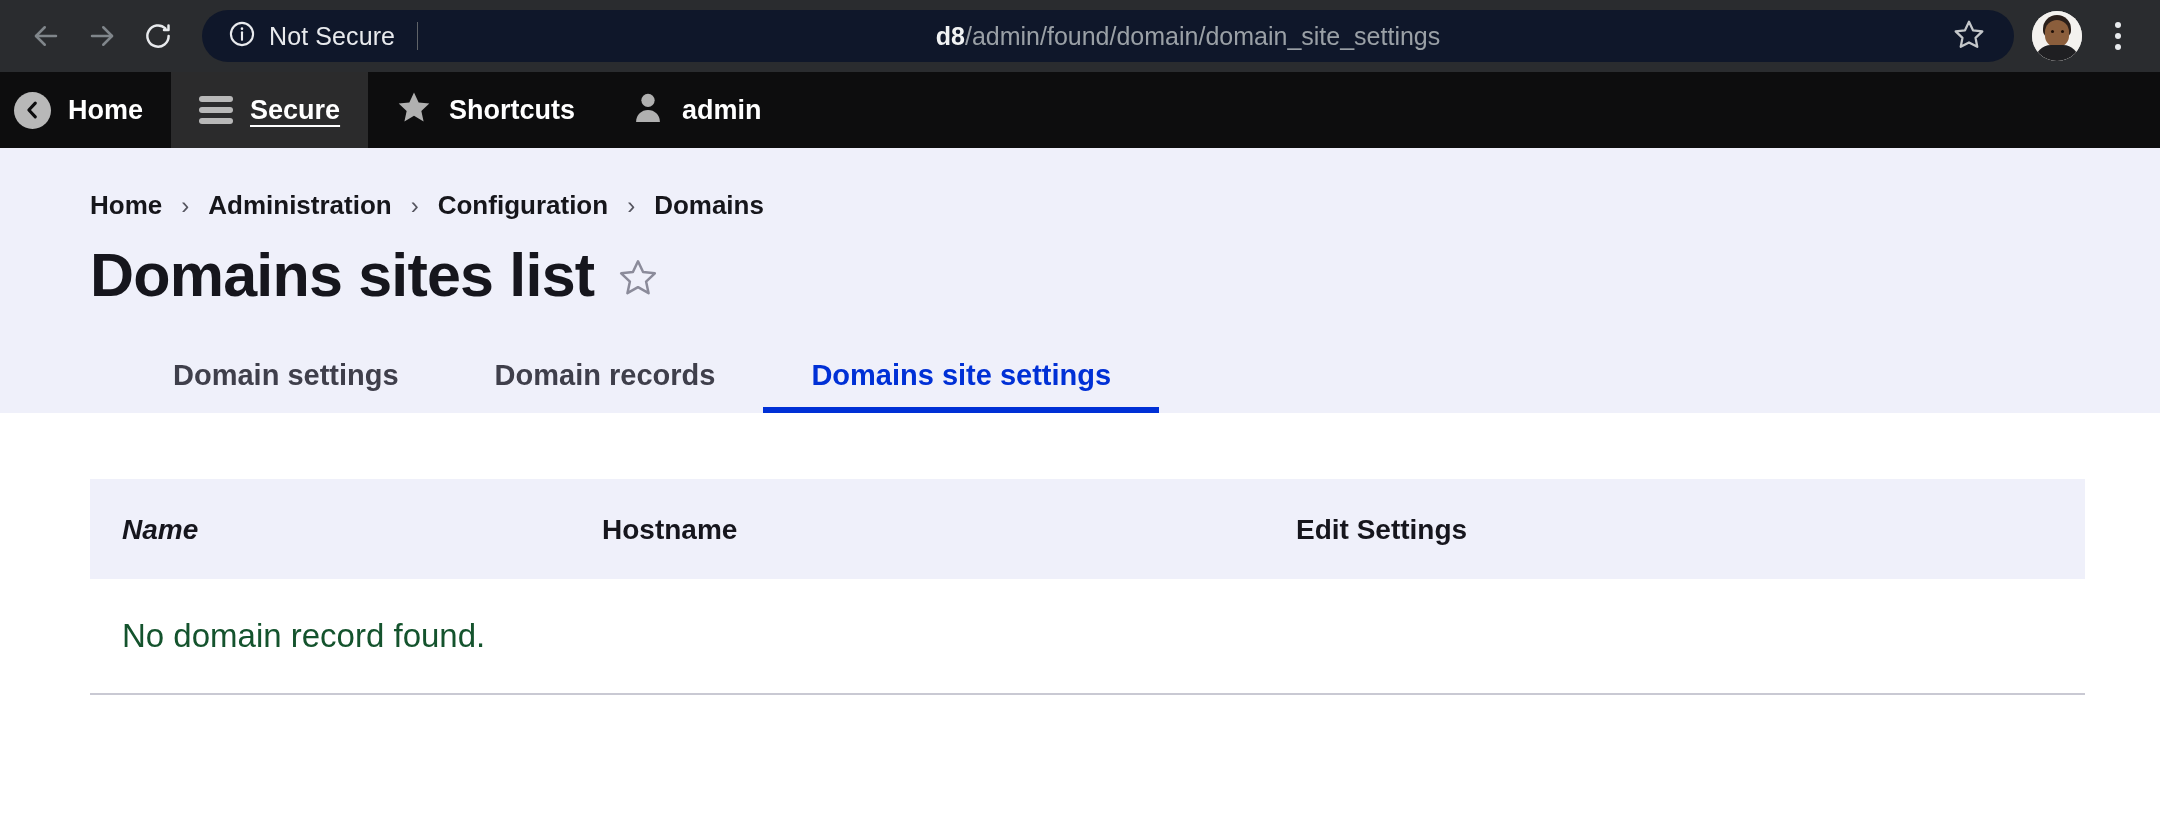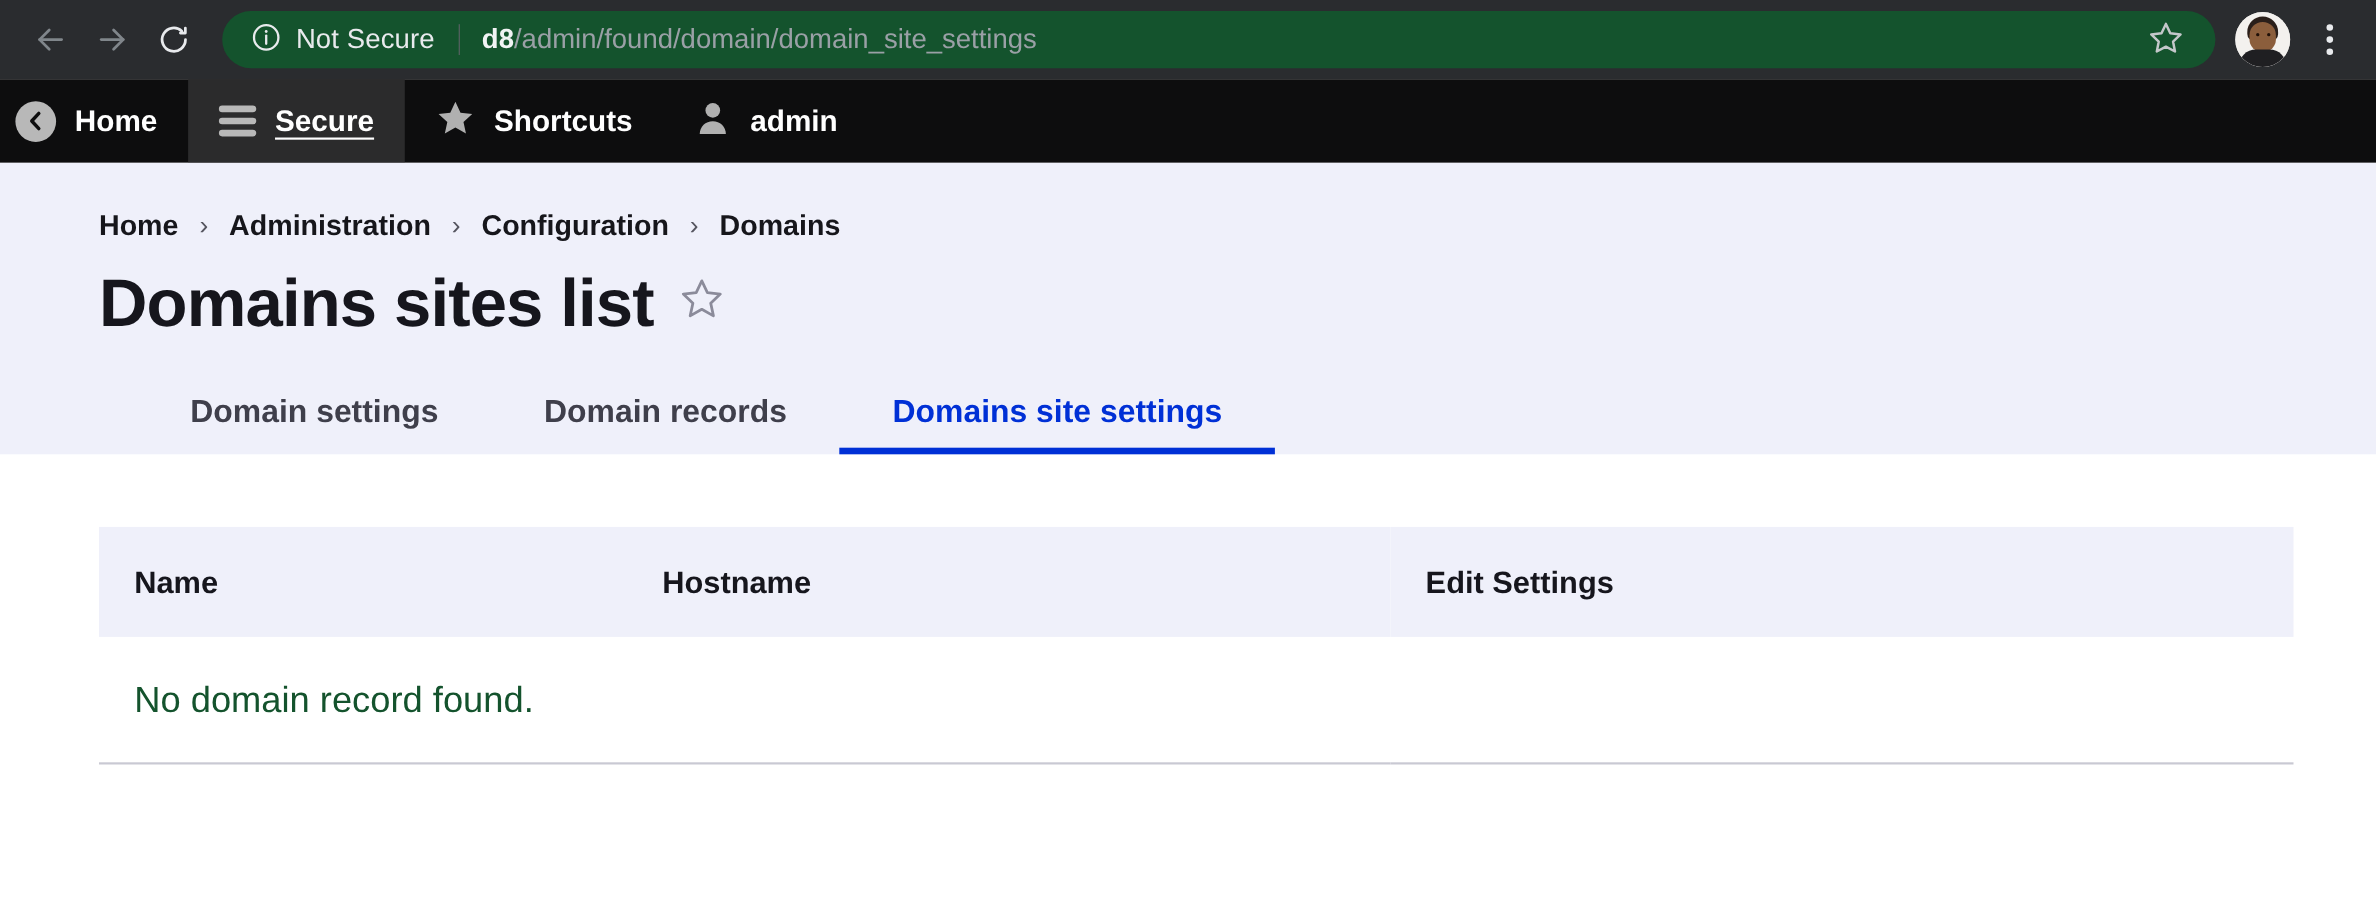--- a/index.html
+++ b/index.html
@@ -35,26 +35,27 @@
     justify-content: center;
     border-radius: 50%;
     flex: 0 0 auto;
   }
   .nav-btn svg { display: block; }
 
   .omnibox {
     flex: 1 1 auto;
     height: 52px;
     margin-left: 16px;
-    background: #14532d;
+    background: #0f172a;
     border-radius: 26px;
     display: flex;
     align-items: center;
     padding: 0 8px 0 26px;
     min-width: 0;
+    text-align: center;
   }
 
   .security-chip {
     display: flex;
     align-items: center;
     gap: 13px;
     flex: 0 0 auto;
   }
   .security-label {
     color: #e8eaed;
@@ -225,20 +226,21 @@
   .crumb-sep {
     color: #55555f;
     font-size: 24px;
     font-weight: normal;
     margin: 0 19px;
     line-height: 1;
   }
 
   .title-row {
     display: flex;
+    align-items: center;
     gap: 24px;
     padding: 22px 0 0 90px;
   }
   .page-title {
     font-size: 61px;
     font-weight: bold;
     color: #16161d;
     letter-spacing: -0.8px;
     line-height: 1.05;
   }
@@ -282,21 +284,21 @@
   }
   table.domains-table thead th {
     background: #eff0fa;
     text-align: left;
     font-size: 28px;
     font-weight: bold;
     color: #16161d;
     padding: 29px 0 28px 32px;
     height: 100px;
   }
-  table.domains-table thead th.col-name { width: 480px; }
+  table.domains-table thead th.col-name { width: 480px; font-style: italic; }
   table.domains-table thead th.col-hostname { width: 694px; }
   table.domains-table thead th.col-edit { width: auto; }
 
   table.domains-table tbody td {
     font-size: 33px;
     color: #14532d;
     padding: 38px 0 38px 32px;
     border-bottom: 2px solid #c9c9d3;
     height: 114px;
     vertical-align: middle;

